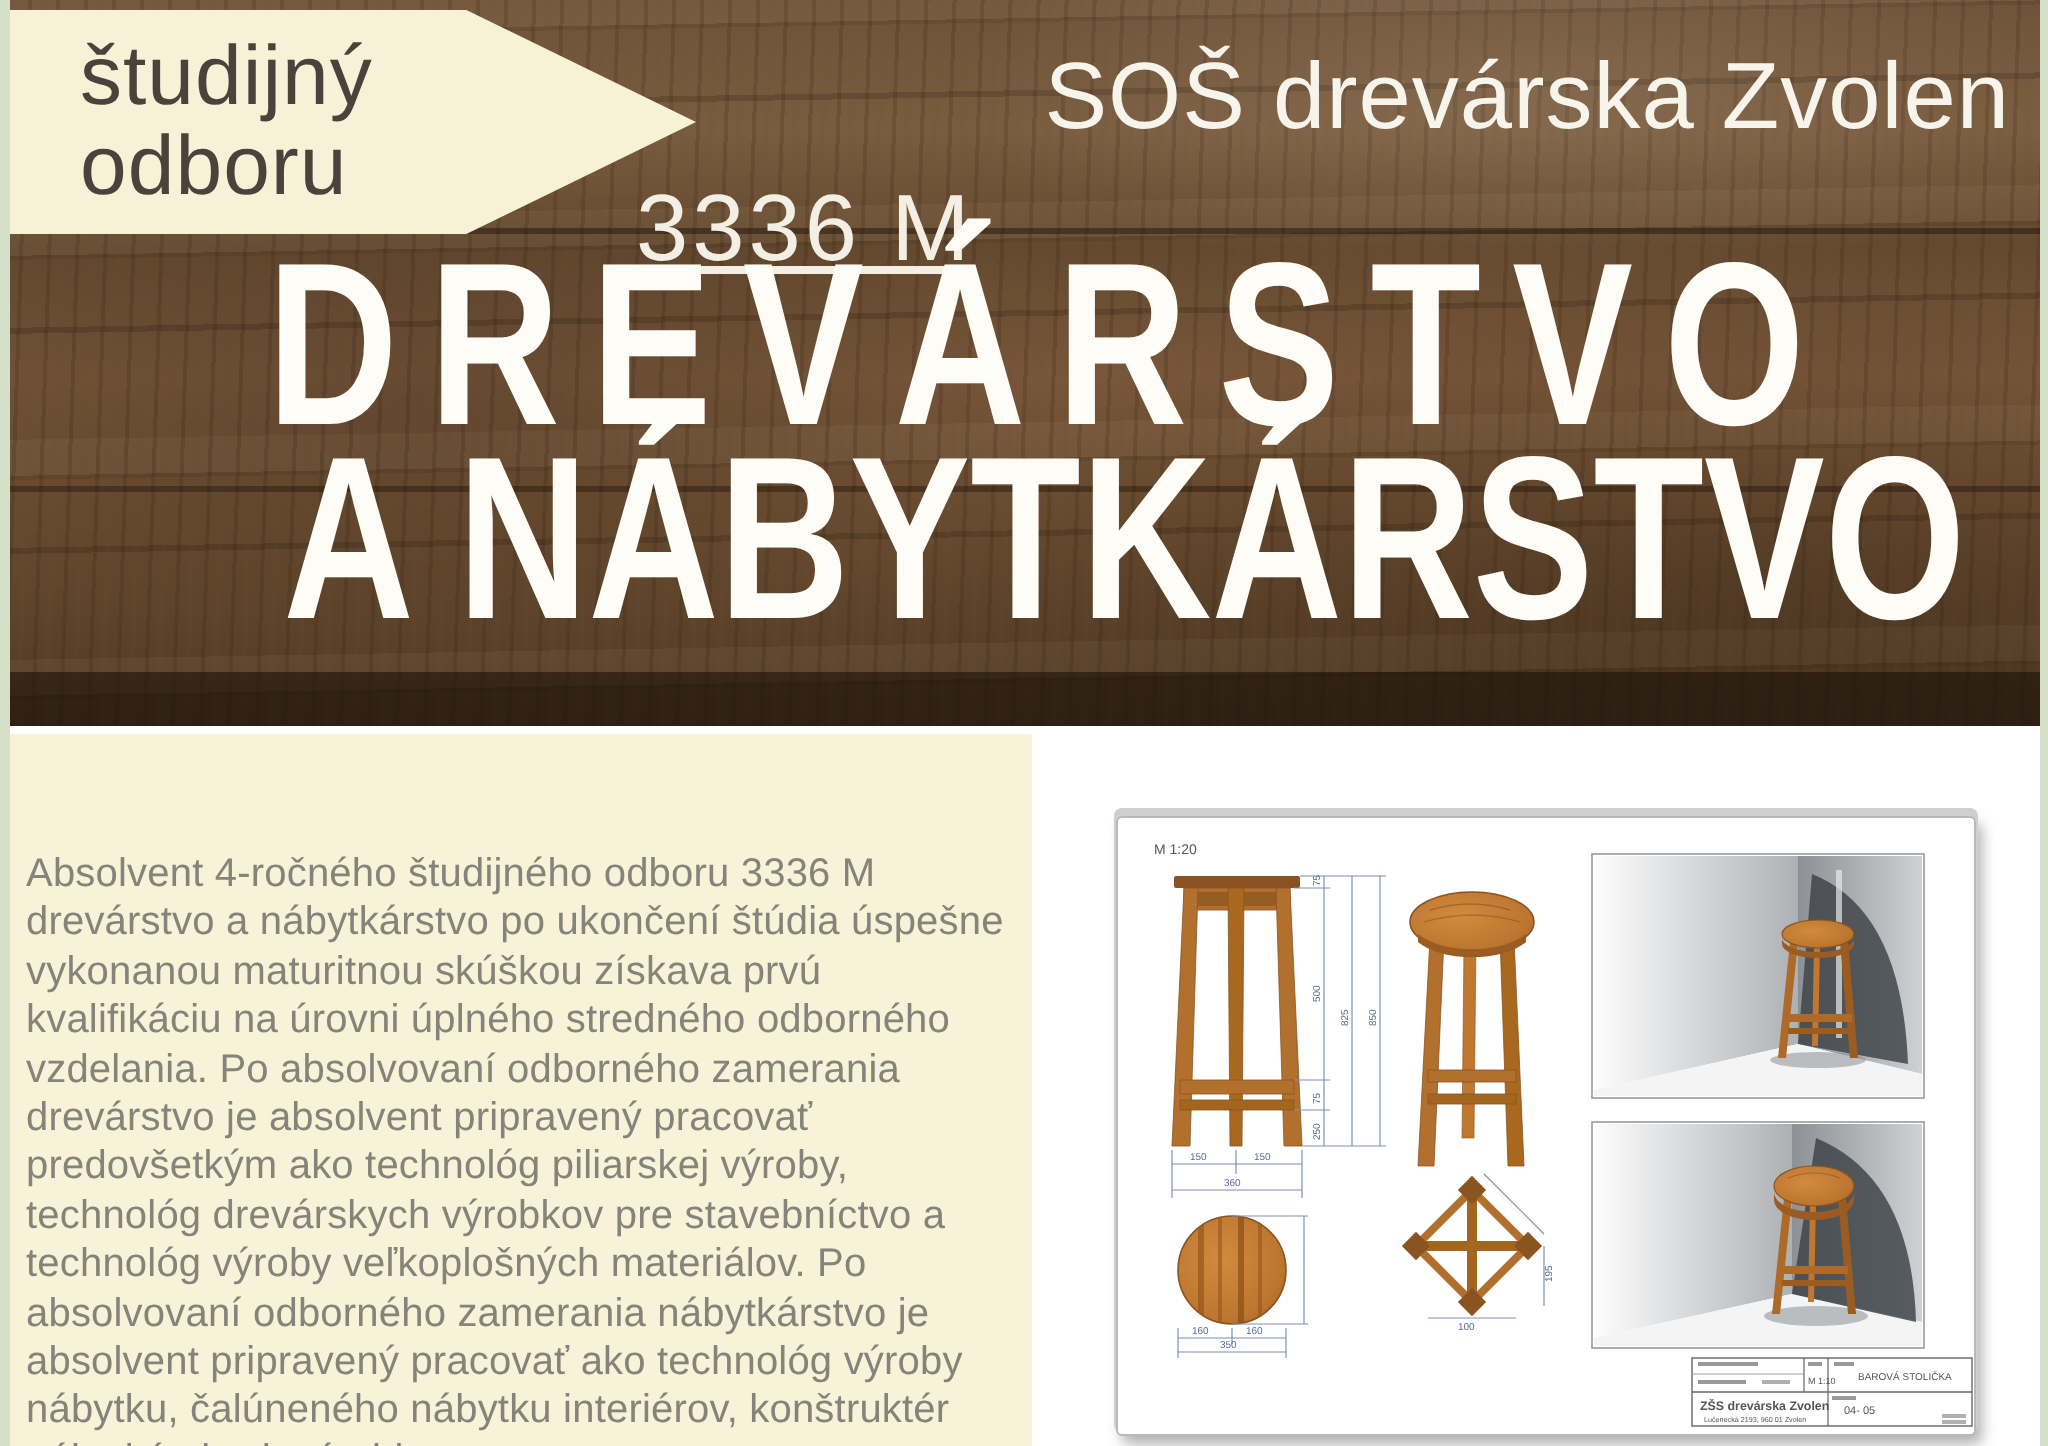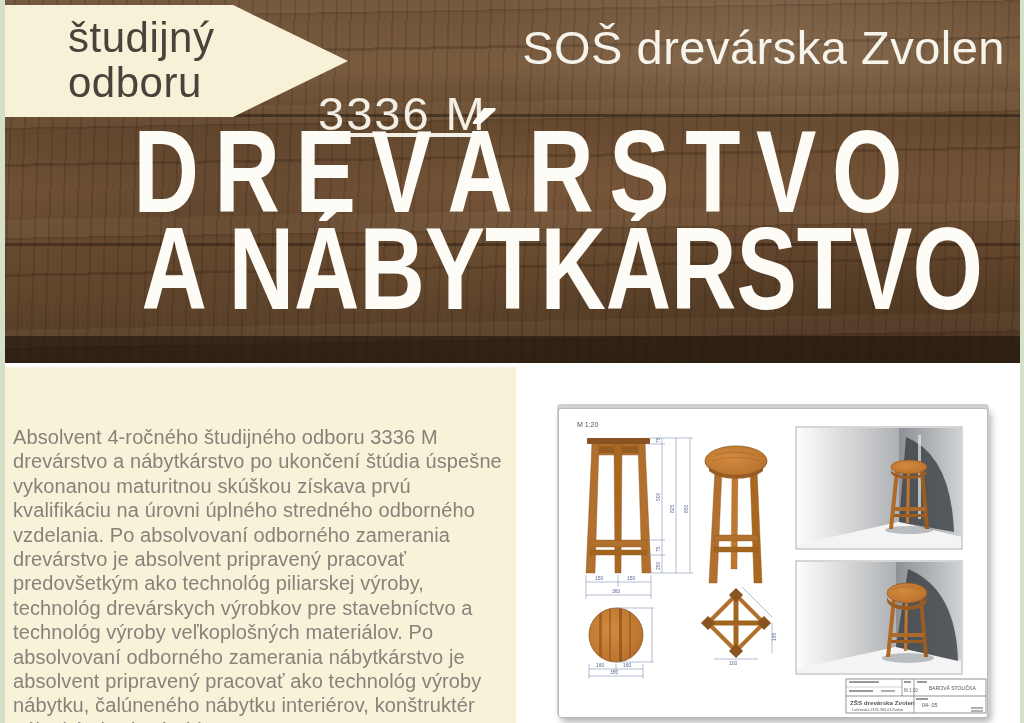--- a/index.html
+++ b/index.html
@@ -29,21 +29,21 @@
   }
 
   
   .banner {
     position:absolute; left:0; top:5px; width:348px; height:112px;
     background:#f6f1d7;
     clip-path:polygon(0 0, 67% 0, 100% 50%, 67% 100%, 0 100%);
     display:flex; align-items:center; z-index:5;
   }
   .banner-text {
-    padding-left:68px; color:#4a433b; font-size:42px; line-height:1.06; letter-spacing:0.5px;
+    padding-left:40px; color:#4a433b; font-size:42px; line-height:1.06; letter-spacing:0.5px;
   }
 
   .school-name {
     position:absolute; top:20px; left:440px; width:565px; text-align:right;
     color:#f7f4ec; font-size:47px; letter-spacing:0.5px; z-index:4;
   }
   .program-code {
     position:absolute; top:86px; left:318px;
     color:#f4efe4; font-size:47px; letter-spacing:2px; z-index:4;text-decoration:underline;
   }

